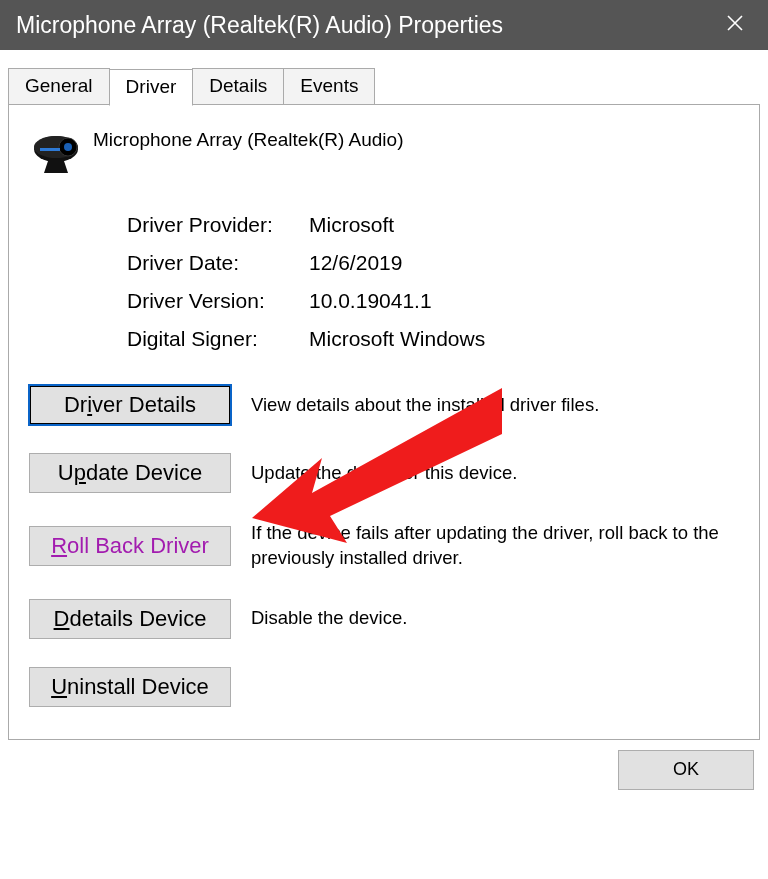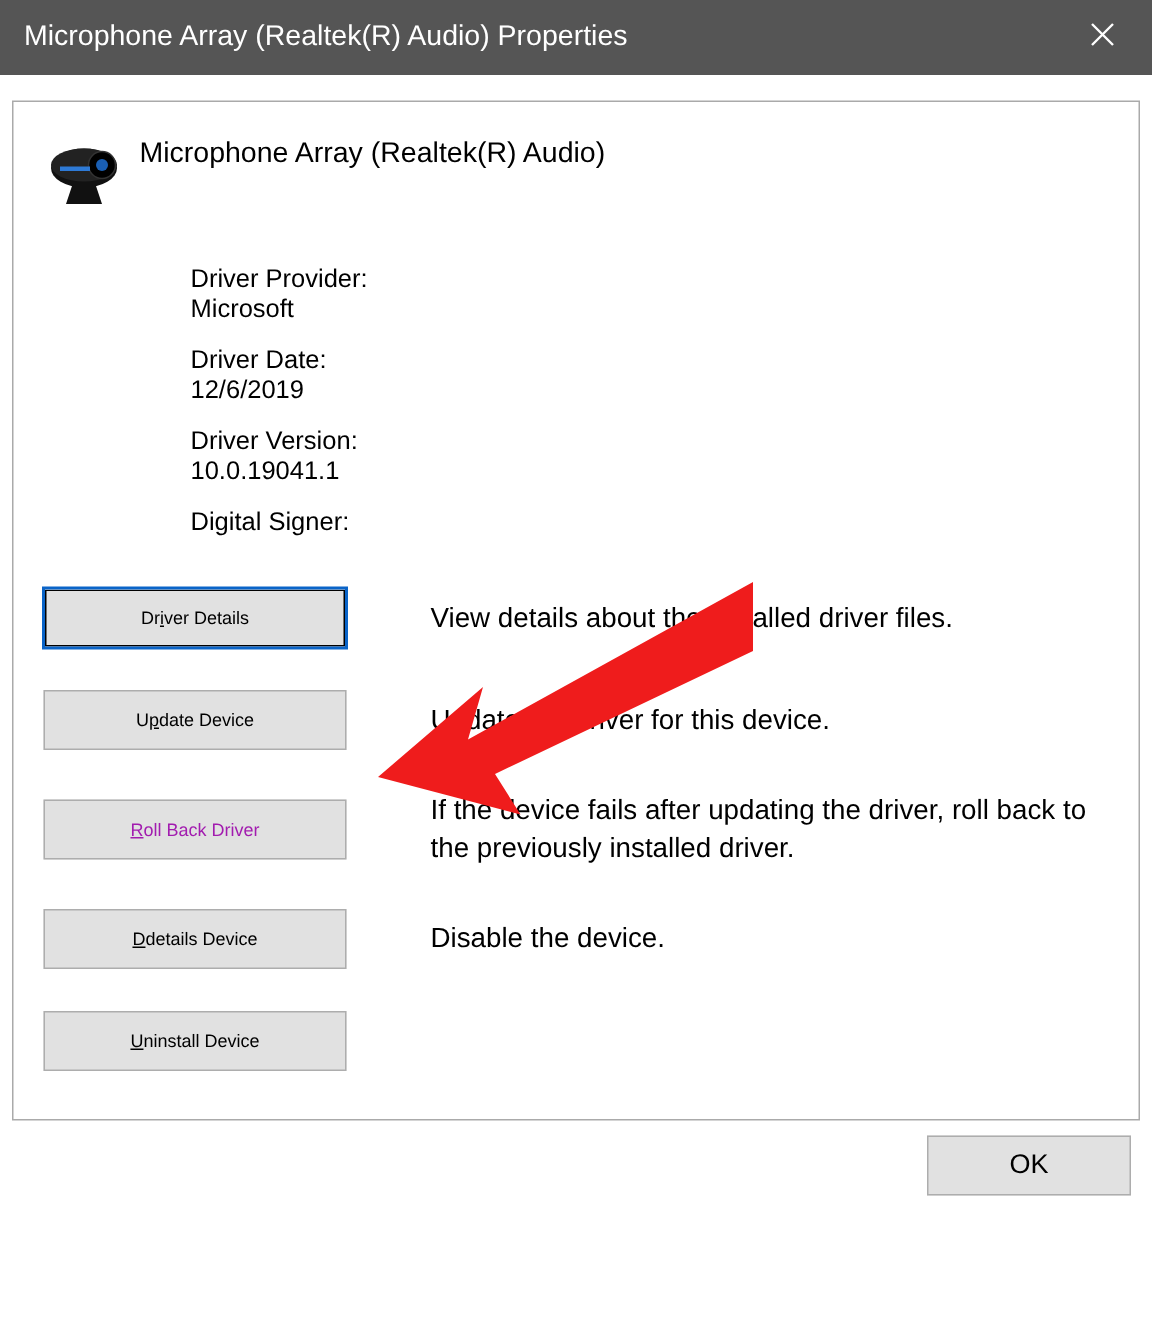--- a/index.html
+++ b/index.html
@@ -14,21 +14,21 @@
     overflow: hidden;
     position: relative;
   }
   .titlebar {
     background: #555;
     color: #fff;
     height: 50px;
     display: flex;
     align-items: center;
     padding: 0 16px;
-    font-size: 19px;
+    font-size: 23px;
   }
   .titlebar-title { flex: 1; }
   .titlebar-close {
     font-size: 22px;
     cursor: pointer;
     padding: 4px 8px;
   }
   .client {
     padding: 18px 8px 8px 8px;
   }
@@ -75,39 +75,38 @@
     font-size: 19px;
     padding-top: 2px;
   }
   .info-table {
     margin-left: 98px;
     margin-bottom: 34px;
   }
   .info-row {
     display: flex;
     margin-bottom: 14px;
-    font-size: 17px;
-    flex-direction: column;
+    font-size: 21px;
   }
   .info-label { width: 182px; }
   .info-value {}
   .action-row {
     display: flex;
     align-items: center;
     margin-bottom: 28px;
   }
   .action-btn {
     width: 202px;
     height: 40px;
     background: #e1e1e1;
     border: 1px solid #adadad;
-    font-size: 12px;
+    font-size: 22px;
     cursor: pointer;
     flex: 0 0 202px;
-    margin-right: 56px;
+    margin-right: 20px;
     padding: 0;
   }
   .action-btn.focused {
     outline: 2px solid #0a64c8;
     outline-offset: -1px;
     box-shadow: inset 0 0 0 1px #000;
   }
   .action-btn.disabled {
     color: #a21caf;
     cursor: default;
@@ -149,20 +148,26 @@
   <span class="titlebar-title">Microphone Array (Realtek(R) Audio) Properties</span>
   <span class="titlebar-close">
     <svg width="18" height="18" viewBox="0 0 18 18">
         <path d="M2 2 L16 16 M16 2 L2 16" stroke="#fff" stroke-width="1.6"></path>
       </svg>
   </span>
 </div>
 
 <div class="client">
 
+  <div class="tabs">
+    <div class="tab">General</div>
+    <div class="tab active">Driver</div>
+    <div class="tab">Details</div>
+    <div class="tab">Events</div>
+  </div>
 
   <div class="tab-panel">
 
     <div class="header-row">
       <div class="device-icon">
         <svg width="58" height="46" viewBox="0 0 58 46">
           <ellipse cx="24" cy="18" rx="22" ry="13" fill="#111"></ellipse>
           <ellipse cx="24" cy="16" rx="22" ry="11" fill="#222"></ellipse>
           <ellipse cx="36" cy="16" rx="9" ry="9" fill="#000" stroke="#333"></ellipse>
           <ellipse cx="36" cy="16" rx="4" ry="4" fill="#1a5fb4"></ellipse>
@@ -181,20 +186,21 @@
       <div class="info-row">
         <div class="info-label">Driver Date:</div>
         <div class="info-value">12/6/2019</div>
       </div>
       <div class="info-row">
         <div class="info-label">Driver Version:</div>
         <div class="info-value">10.0.19041.1</div>
       </div>
       <div class="info-row">
         <div class="info-label">Digital Signer:</div>
+        <div class="info-value">Microsoft Windows</div>
       </div>
     </div>
 
     <div class="action-row">
       <button class="action-btn focused">
         <span>Dr</span><span class="underline-char">i</span><span>ver Details</span>
       </button>
       <div class="action-desc">View details about the installed driver files.</div>
     </div>
 

